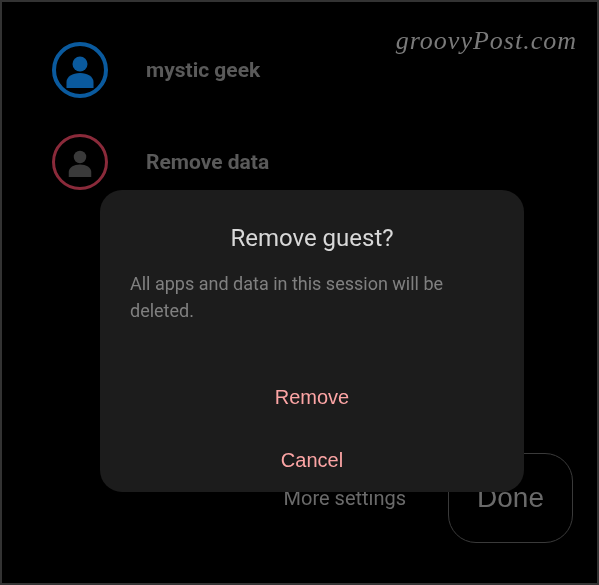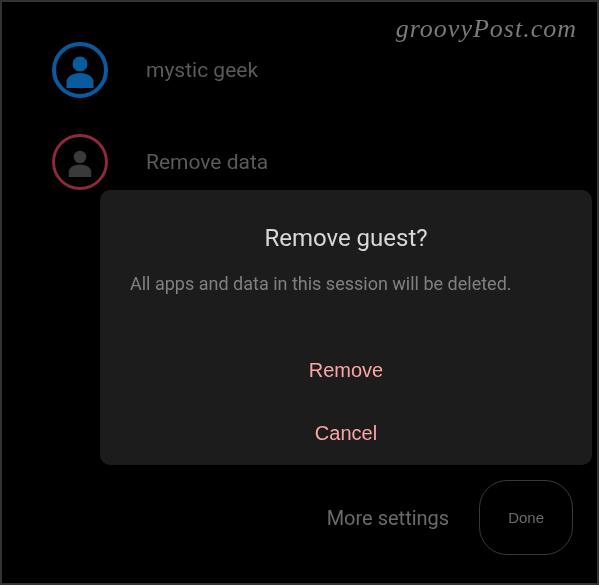--- a/index.html
+++ b/index.html
@@ -11,21 +11,21 @@
       width: 599px;
       height: 585px;
       background: #000;
       font-family: -apple-system, BlinkMacSystemFont, 'Segoe UI', Roboto, sans-serif;
       position: relative;
       overflow: hidden;
       border: 2px solid #333;
     }
     .watermark {
       position: absolute;
-      top: 12px;
+      top: 24px;
       right: 20px;
       color: #7a7a7a;
       font-family: Georgia, 'Times New Roman', serif;
       font-style: italic;
       font-size: 26px;
       letter-spacing: 1px;
       z-index: 10;
     }
     .content {
       padding-top: 40px;
@@ -55,29 +55,29 @@
       width: 36px;
       height: 36px;
     }
     .avatar-red .avatar-inner {
       width: 30px;
       height: 30px;
     }
     .user-label {
       color: #5a5a5a;
       font-size: 21px;
-      font-weight: 400;
+      font-weight: 700;
     }
     .dialog {
       position: absolute;
       top: 188px;
       left: 98px;
-      width: 492px;
+      width: 424px;
       background: #1c1c1c;
-      border-radius: 10px;
+      border-radius: 22px;
       padding: 34px 30px 0px 30px;
       z-index: 5;
     }
     .dialog-title {
       color: #d8d8d8;
       font-size: 24px;
       font-weight: 400;
       text-align: center;
       margin-bottom: 18px;
     }
@@ -95,35 +95,35 @@
       color: #fca5a5;
       font-size: 20px;
       font-weight: 400;
       padding: 20px 0;
       cursor: pointer;
       background: none;
       border: none;
     }
     .bottom-bar {
       position: absolute;
-      bottom: 28px;
+      bottom: 40px;
       right: 24px;
       display: flex;
       align-items: center;
-      gap: 30px;
+      gap: 42px;
       justify-content: space-between;
     }
     .more-settings {
       color: #6a6a6a;
       font-size: 20px;
       cursor: pointer;
     }
     .done-button {
       color: #6a6a6a;
-      font-size: 15px;
+      font-size: 28px;
       padding: 28px 28px;
       border: 1.5px solid #3a3a3a;
       border-radius: 28px;
       cursor: pointer;
       background: none;
     }
   </style>
 </head>
 <body>
 

